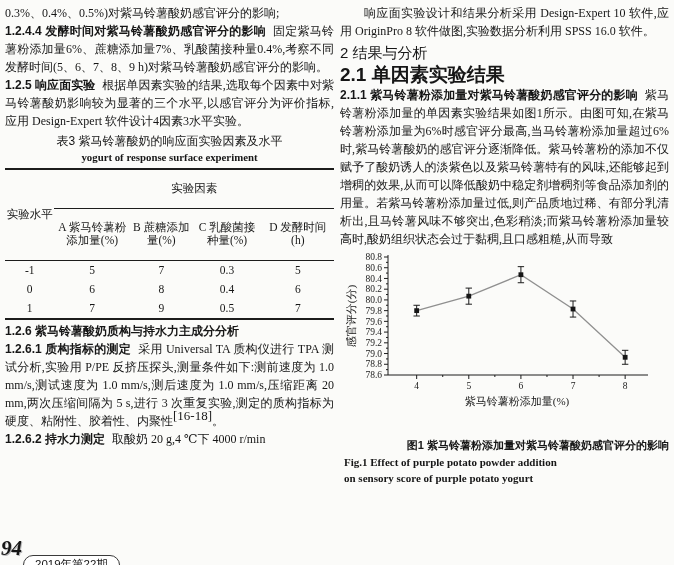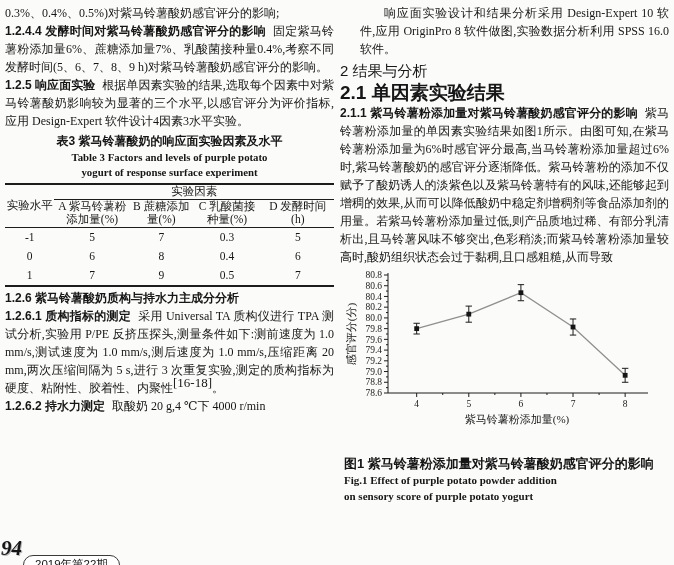--- a/index.html
+++ b/index.html
@@ -9,60 +9,60 @@
     color:#161616;
     font-family:"Liberation Serif","DejaVu Serif",serif;
     overflow:hidden;
     position:relative;
   }
   .page { position:absolute; inset:0; padding:4px 5px 0 5px; }
   .cols { display:flex; gap:6px; }
   .col { flex:1; min-width:0; }
 
   .body-text { font-size:12px; line-height:18px; text-align:justify; }
-  .indent { text-indent:2em;margin-left:20px; }
+  .indent { text-indent:2em; }
   .hd {
     font-family:"Liberation Sans","DejaVu Sans",sans-serif;
     font-weight:700;
     margin-right:7px;
   }
   sup.ref { font-size:13px; line-height:0; }
 
   
   .tbl-title-zh {
     text-align:center; font-family:"Liberation Sans","DejaVu Sans",sans-serif;
-    font-weight:700; font-size:12px; line-height:17px; margin-top:3px;
+    font-weight:400; font-size:12px; line-height:17px; margin-top:3px;
   }
   .tbl-title-en { text-align:center; font-weight:700; font-size:10.8px; line-height:15px; }
   table.tbl {
     width:100%; border-collapse:collapse; margin-top:3px; margin-bottom:2px;
     border-top:2px solid #1c1c1c; border-bottom:2px solid #1c1c1c;
     font-size:11.5px; text-align:center;
   }
-  table.tbl th { font-weight:400; line-height:13.5px; padding:0 1px; vertical-align:middle; }
+  table.tbl th { font-weight:400; line-height:13.5px; padding:12px 1px; vertical-align:middle; }
   table.tbl td { line-height:15px; padding:2px 1px; }
   th.factors-span { border-bottom:1px solid #1c1c1c; }
   .hdr-bottom { border-bottom:1px solid #1c1c1c; }
 
   
   .h2 {
     font-family:"Liberation Sans","DejaVu Sans",sans-serif; font-weight:400;
     font-size:15px; line-height:20px; margin:3px 0 3px;
   }
   .h21 {
     font-family:"Liberation Sans","DejaVu Sans",sans-serif; font-weight:700;
     font-size:19px; line-height:18px; margin:0 0 2px;
   }
 
   
   figure.fig { margin-top:3px; margin-left:4px; }
   figcaption { margin-top:22px; }
   .cap-zh {
-    text-align:left; font-family:"Liberation Sans","DejaVu Sans",sans-serif;
-    font-weight:700; font-size:13px; line-height:17px;
+    text-align:right; font-family:"Liberation Sans","DejaVu Sans",sans-serif;
+    font-weight:700; font-size:11px; line-height:17px;
   }
   .cap-en { text-align:left; font-weight:700; font-size:11px; line-height:16px; }
 
   
   .footer { position:absolute; left:1px; top:520px; display:flex; align-items:center; }
   .pgnum {
     font-family:"Liberation Serif","DejaVu Serif",serif;
     font-style:italic; font-weight:700; font-size:21px; line-height:24px;
     text-shadow:1px 1px 0 rgba(60,60,70,.35);
   }
@@ -89,21 +89,20 @@
         <span>0.3%、0.4%、0.5%)对紫马铃薯酸奶感官评分的影响;</span>
       </p>
       <p class="body-text">
         <span class="hd">1.2.4.4  发酵时间对紫马铃薯酸奶感官评分的影响</span><span>固定紫马铃薯粉添加量6%、蔗糖添加量7%、乳酸菌接种量0.4%,考察不同发酵时间(5、6、7、8、9 h)对紫马铃薯酸奶感官评分的影响。</span>
       </p>
       <p class="body-text">
         <span class="hd">1.2.5  响应面实验</span><span>根据单因素实验的结果,选取每个因素中对紫马铃薯酸奶影响较为显著的三个水平,以感官评分为评价指标,应用 Design-Expert 软件设计4因素3水平实验。</span>
       </p>
 
       <div class="tbl-title-zh">表3  紫马铃薯酸奶的响应面实验因素及水平</div>
-      <div class="tbl-title-en">Table 3  Factors and levels of purple potato</div>
       <div class="tbl-title-en">yogurt of response surface experiment</div>
 
       <table class="tbl">
         <colgroup>
           <col style="width:15%">
             <col style="width:23%">
             <col style="width:19%">
             <col style="width:21%">
             <col style="width:22%">
         </colgroup>

